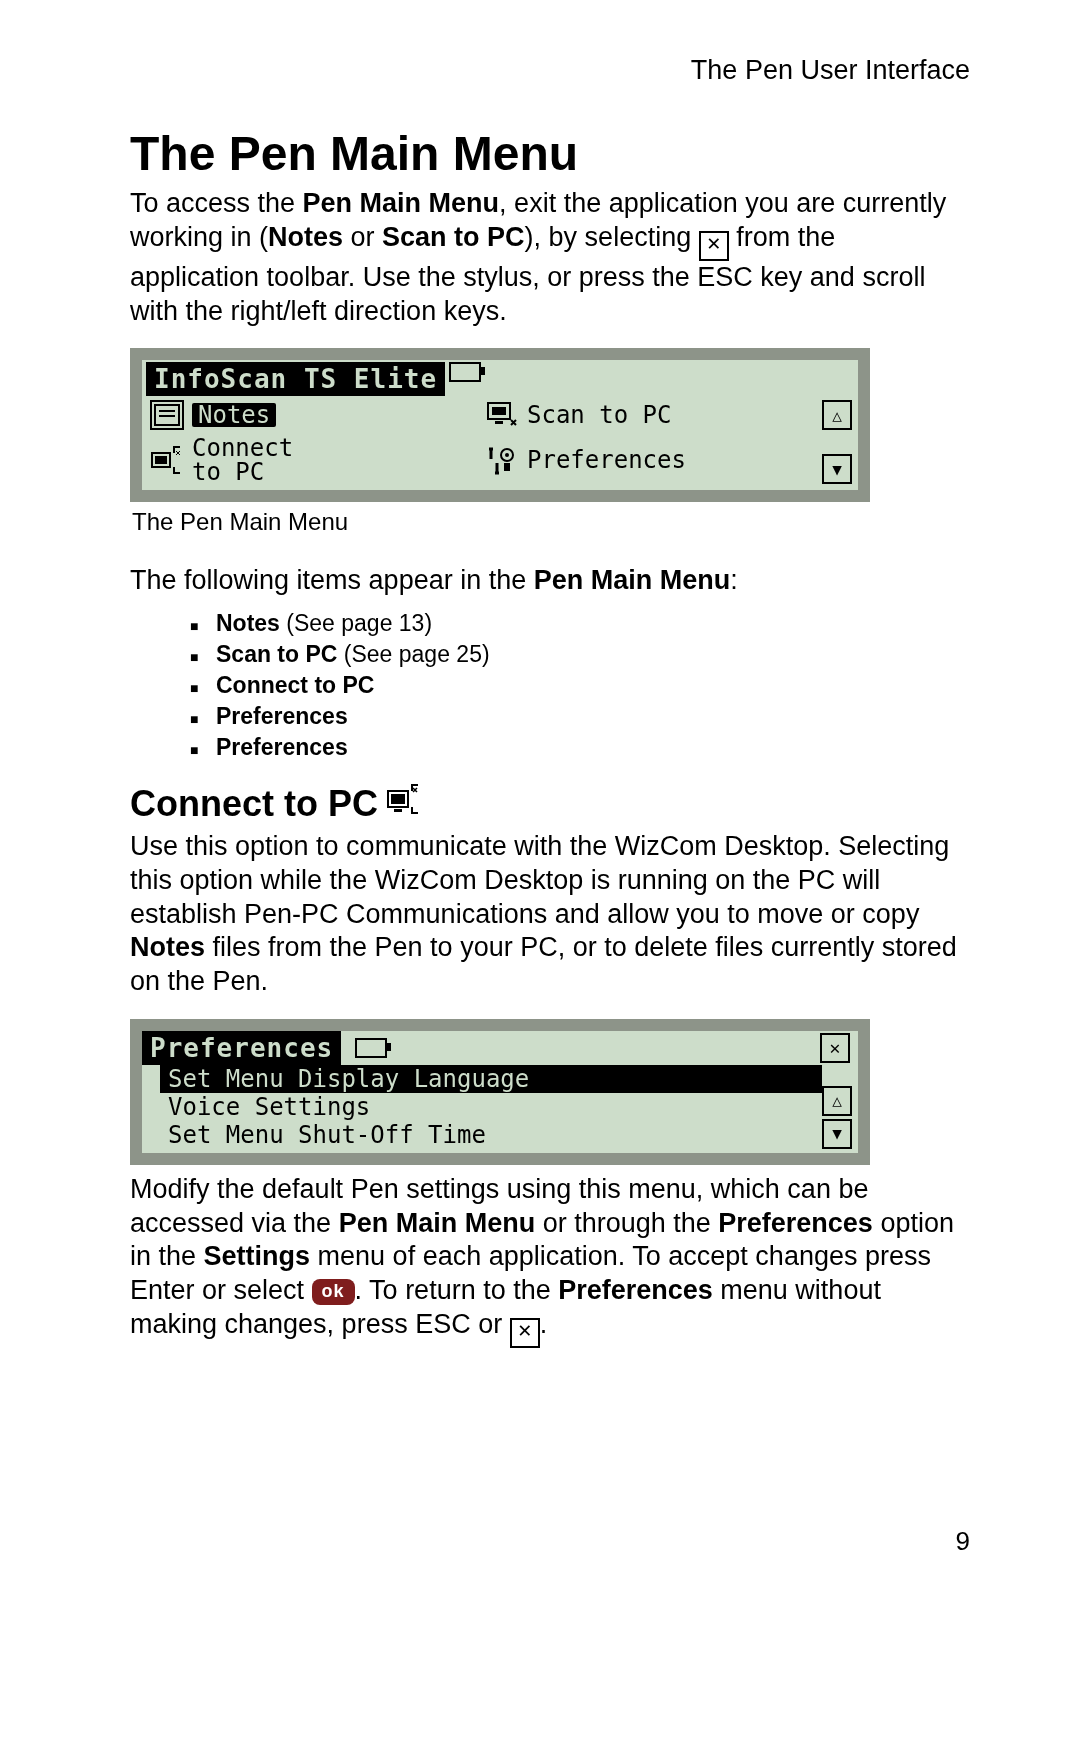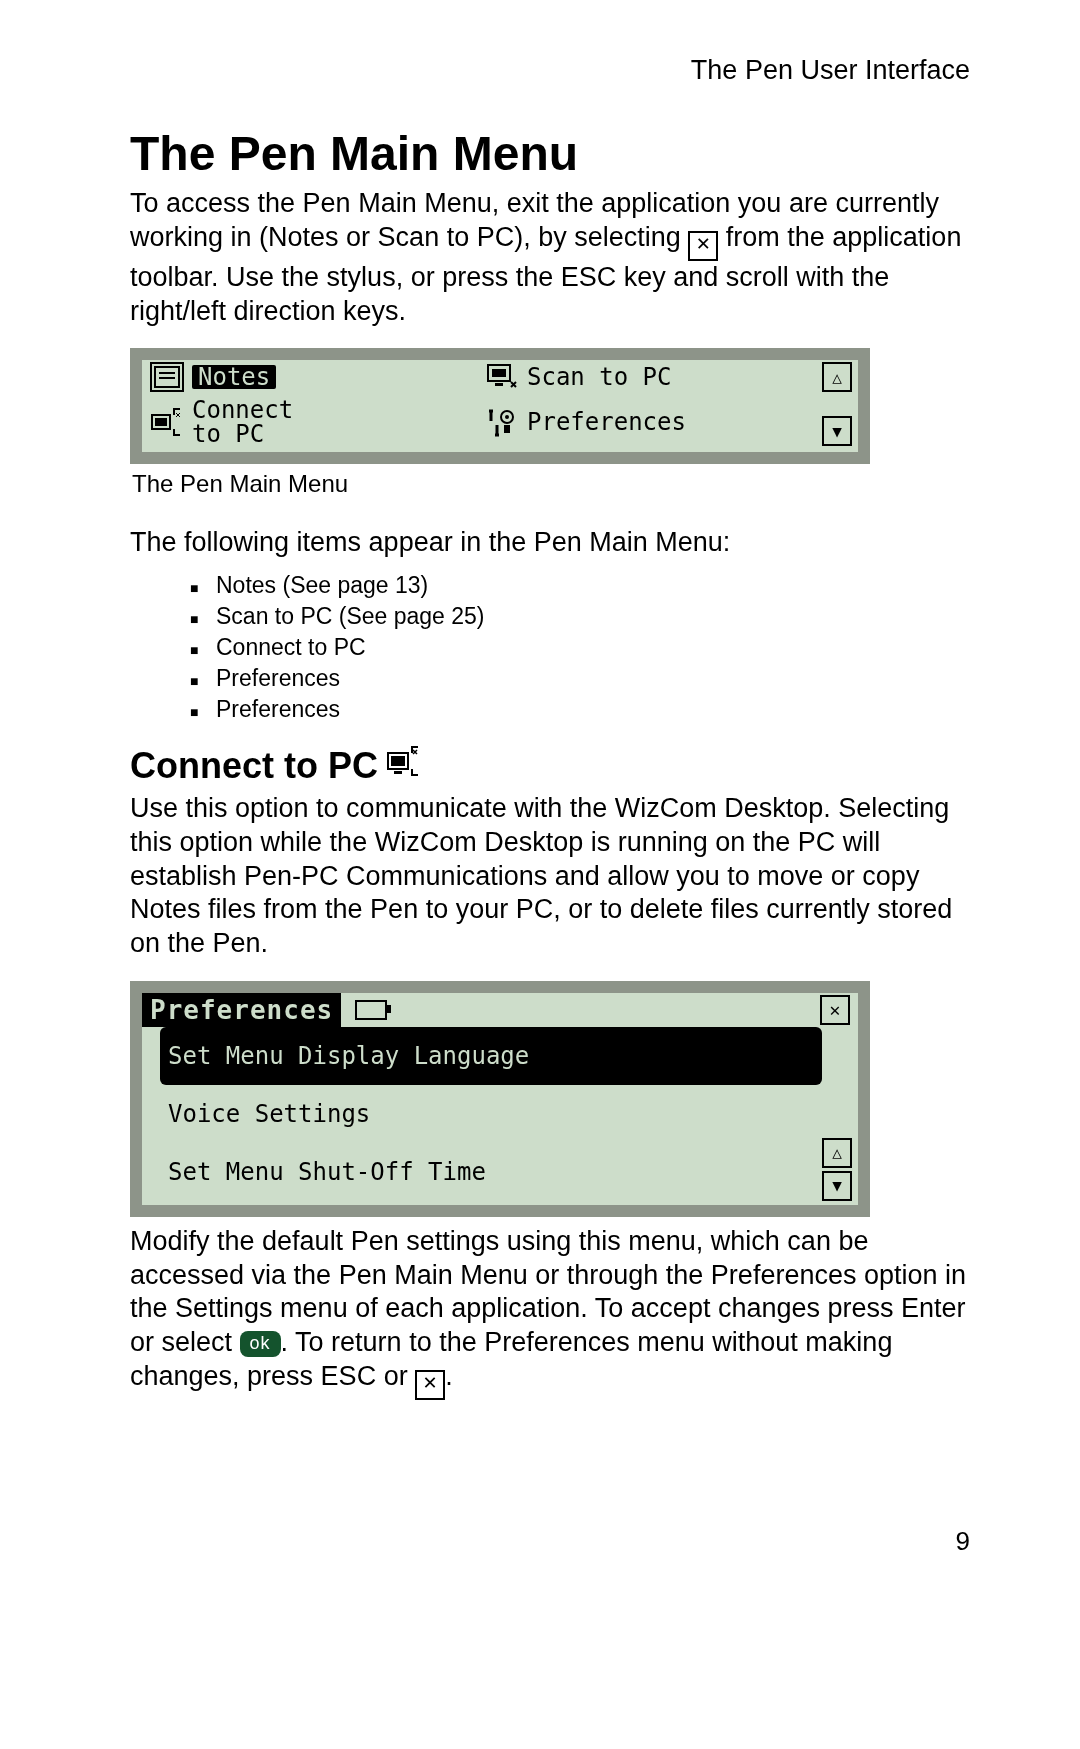--- a/index.html
+++ b/index.html
@@ -32,21 +32,21 @@
     margin: 18px 0 4px 0;
     display: flex;
     align-items: center;
     gap: 8px;
   }
   p {
     font-size: 27px;
     line-height: 1.25;
     margin: 0 0 10px 0;
   }
-  .bold { font-weight: normal; }
+  .bold { font-weight: bold; }
   ul.items {
     list-style: none;
     padding: 0 0 0 60px;
     margin: 4px 0 14px 0;
   }
   ul.items li {
     font-size: 23px;
     line-height: 1.35;
     position: relative;
     padding-left: 26px;
@@ -64,27 +64,27 @@
     height: 26px;
     border: 2px solid #000;
     vertical-align: -4px;
     font-size: 18px;
     line-height: 22px;
     text-align: center;
     font-family: sans-serif;
   }
   .ok-chip {
     display: inline-block;
-    background: #14532d;
+    background: #7f1d1d;
     color: #fff;
     border-radius: 8px;
     font-size: 18px;
     padding: 1px 10px 2px 10px;
     vertical-align: 2px;
-    font-weight: normal;
+    font-weight: bold;
     letter-spacing: 1px;
   }
   .caption {
     font-size: 24px;
     margin: 6px 0 28px 2px;
   }
   .pgnum {
     position: absolute;
     bottom: 28px;
     right: 110px;
@@ -139,38 +139,42 @@
   .arr-col { display: flex; flex-direction: column; justify-content: space-between; align-items: center; }
   .arr-box { width: 26px; height: 26px; border: 2px solid #000; display:flex; align-items:center; justify-content:center; font-size:16px;}
   
   .lcd-header2 {
     display: flex; justify-content: space-between; align-items: center;
     padding-right: 6px;
   }
   .xbox { width: 26px; height: 26px; border: 2px solid #000; display:flex; align-items:center; justify-content:center; font-size:18px; margin:2px;}
   .lcd-list { display: grid; grid-template-columns: 1fr 36px; }
   .lcd-list-items { padding: 0 0 4px 18px; }
-  .lcd-li { font-size: 24px; padding: 15px 8px; border-radius: 6px; }
+  .lcd-li { font-size: 24px; padding: 0 8px; }
   .lcd-li.selected { background: #000; color: #cdddca; }
   .arr-col2 { display:flex; flex-direction:column; justify-content:flex-end; gap:3px; padding:4px 4px 4px 0;}
   .h2-icon svg { width: 36px; height: 36px; }
 </style>
 </head>
 <body>
 
 <div class="page">
   <div class="header">The Pen User Interface</div>
 
   <h1>The Pen Main Menu</h1>
 
   <p>
     <span>To access the </span><span class="bold">Pen Main Menu</span><span>, exit the application you are currently working in (</span><span class="bold">Notes</span><span> or </span><span class="bold">Scan to PC</span><span>), by selecting </span><span class="inline-icon">✕</span><span> from the application toolbar. Use the stylus, or press the ESC key and scroll with the right/left direction keys.</span>
   </p>
 
   <div class="lcd-frame lcd1">
+    <div class="lcd-row">
+      <span class="lcd-title">InfoScan TS Elite</span>
+      <span class="lcd-batt"></span>
+    </div>
     <div class="lcd-grid">
       <div class="lcd-cell">
         <span class="ic">
           <svg viewBox="0 0 34 30">
               <rect x="1" y="1" width="32" height="28" fill="none" stroke="#000" stroke-width="2"></rect>
               <rect x="5" y="5" width="24" height="20" fill="none" stroke="#000" stroke-width="2"></rect>
               <line x1="9" y1="11" x2="25" y2="11" stroke="#000" stroke-width="2"></line>
               <line x1="9" y1="16" x2="25" y2="16" stroke="#000" stroke-width="2"></line>
             </svg>
         </span>

